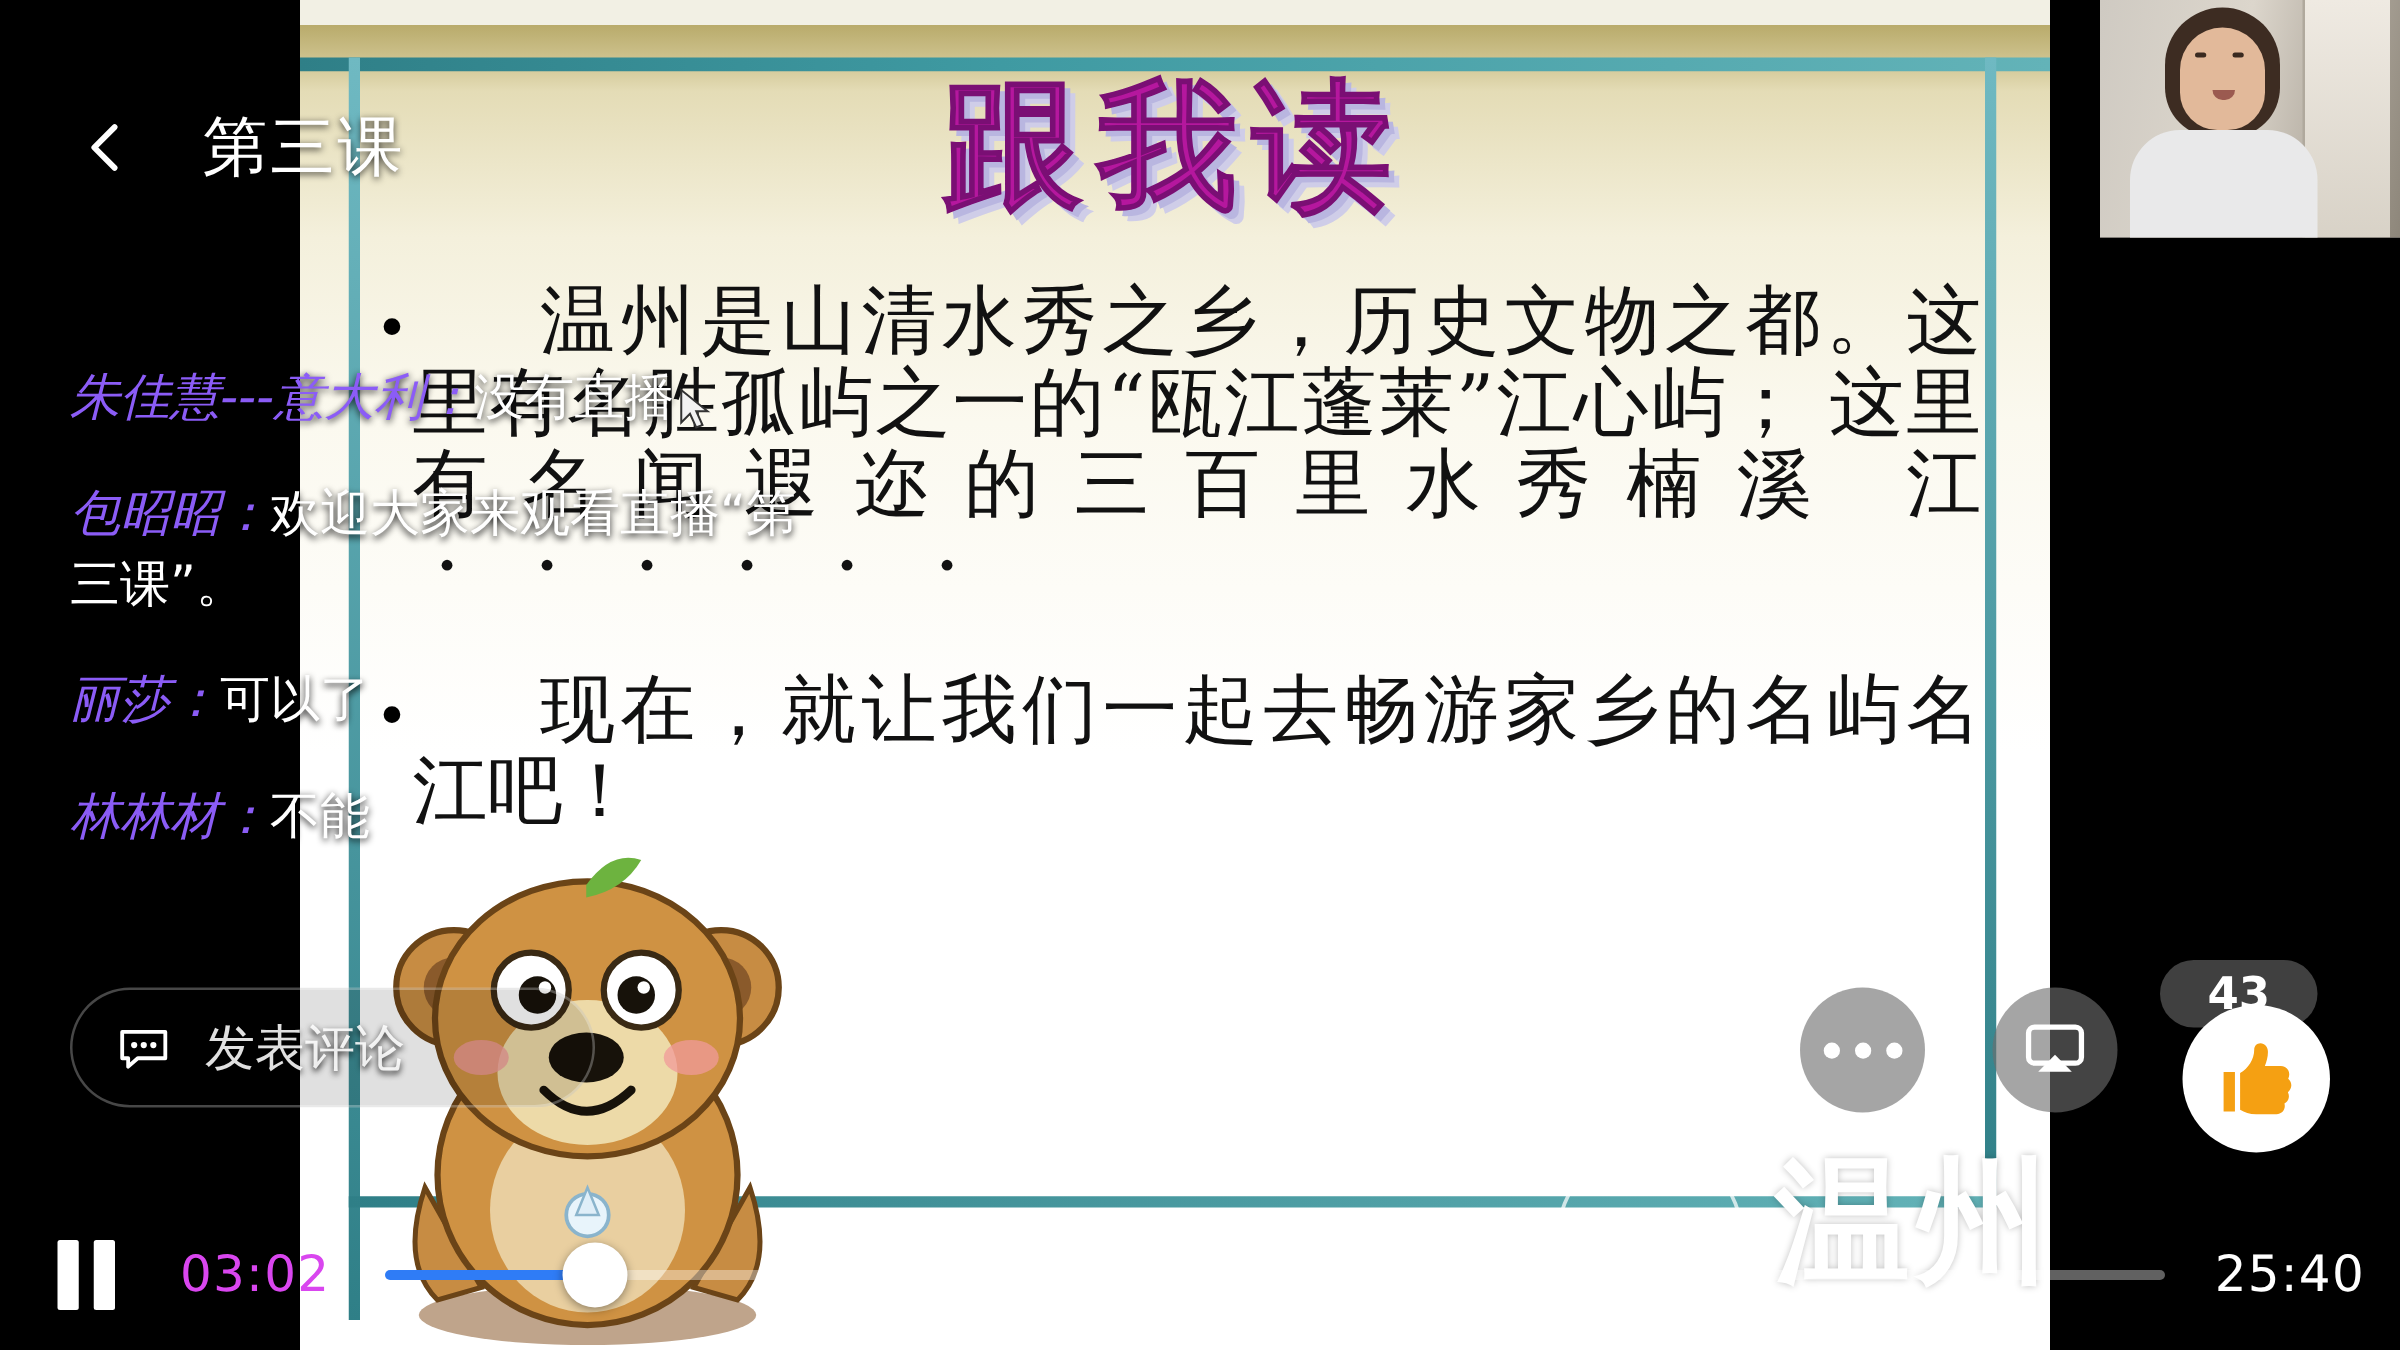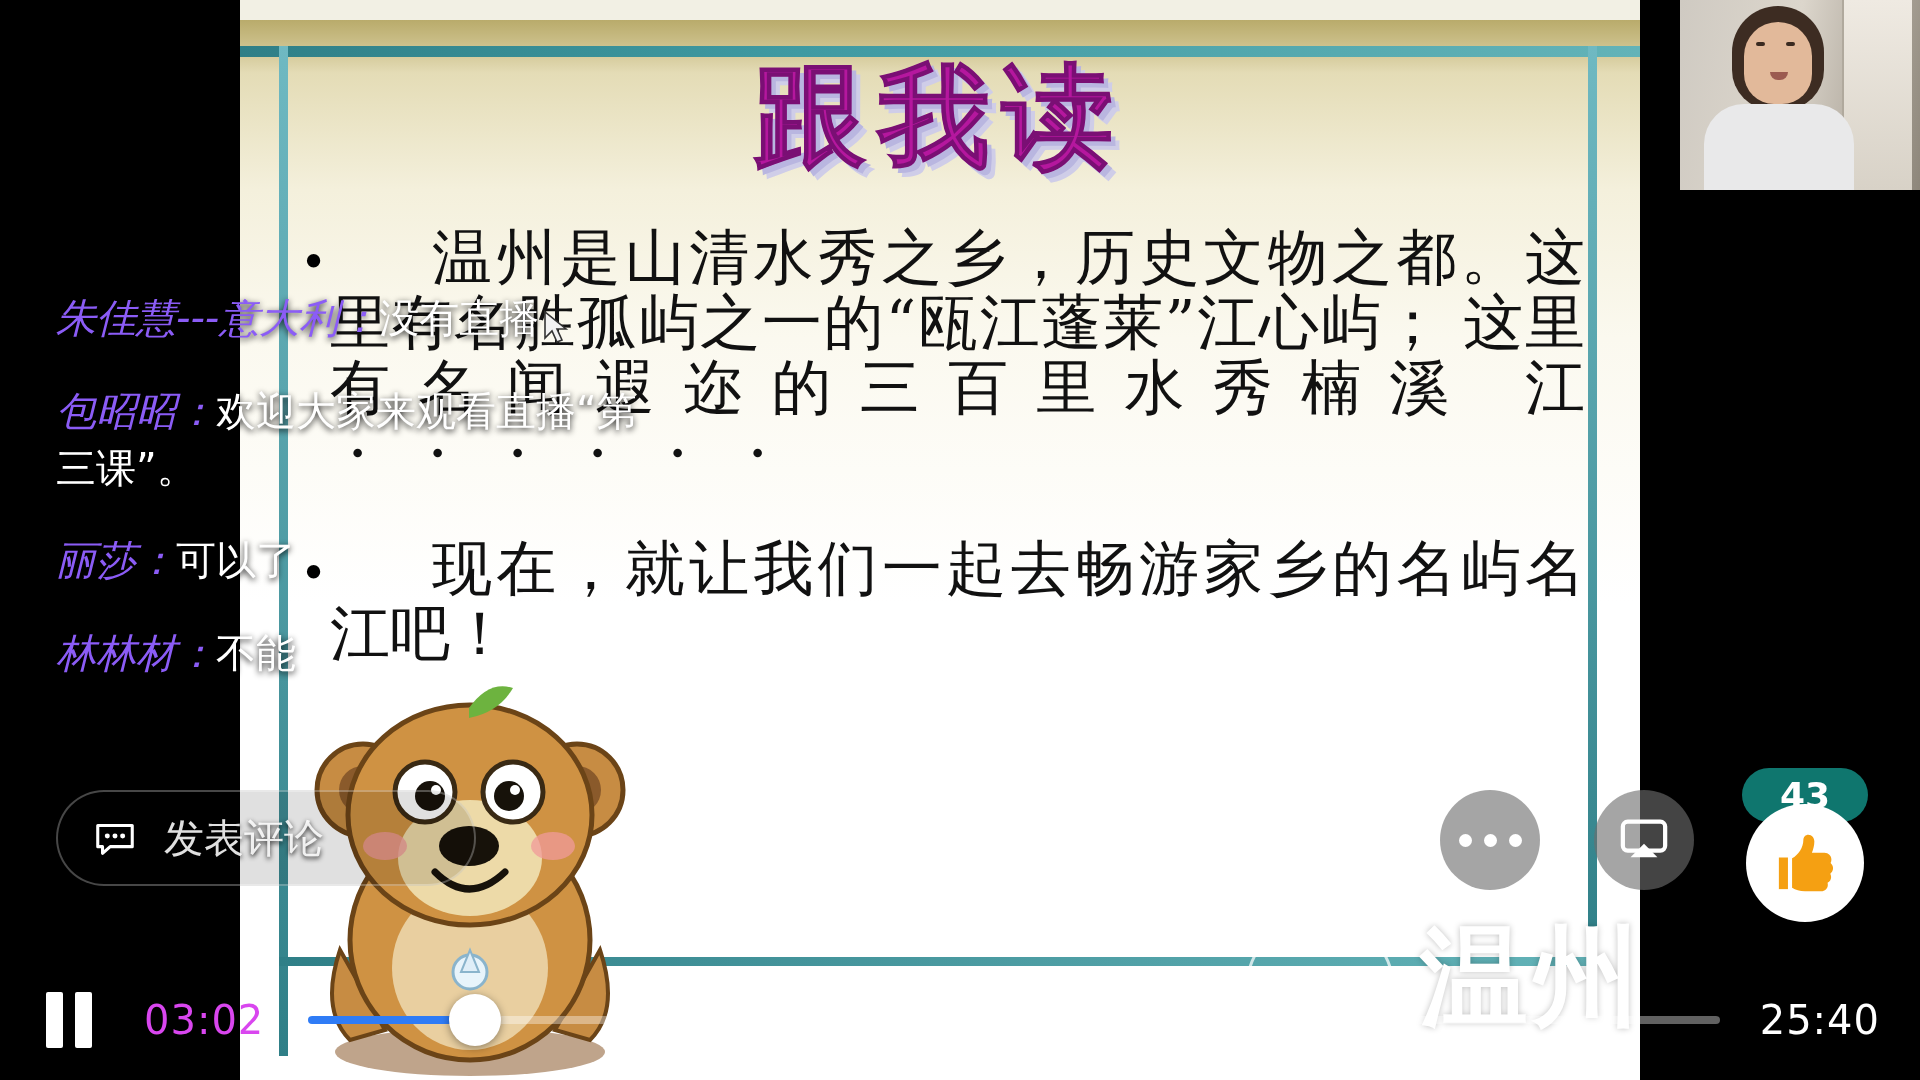--- a/index.html
+++ b/index.html
@@ -112,43 +112,43 @@
     background:rgba(110,110,110,.62); display:flex; align-items:center;
     justify-content:center; z-index:36; cursor:pointer; }
   #btn-more{ left:1440px; top:790px; }
   #btn-cast{ left:1594px; top:790px; }
   .dots{ display:flex; gap:12px; }
   .dots i{ width:13px; height:13px; border-radius:50%; background:#fff; display:block; }
   .round-btn svg{ width:50px; height:44px; }
 
   
   .like-wrap{ position:absolute; right:22px; top:768px; width:170px; height:180px; z-index:38; }
-  .like-badge{ position:absolute; left:14px; top:0; width:126px; height:54px;
-    background:#0f766e; border-radius:27px; color:#fff; font-size:36px; font-weight:700;
+  .like-badge{ position:absolute; left:0; top:0; width:126px; height:54px;
+    background:#404040; border-radius:27px; color:#fff; font-size:36px; font-weight:700;
     display:flex; align-items:center; justify-content:center;
     font-family:"DejaVu Sans","Liberation Sans",sans-serif; }
   .like-circle{ position:absolute; left:18px; top:36px; width:118px; height:118px;
     border-radius:50%; background:#fff; display:flex; align-items:center; justify-content:center;
     cursor:pointer; }
   .like-circle svg{ width:66px; height:66px; }
 
   
   .player{ position:absolute; left:0; bottom:0; width:1920px; height:120px; z-index:40;
     display:flex; align-items:center; }
   .play-btn{ margin-left:46px; width:54px; height:56px; display:flex; gap:12px; cursor:pointer; }
   .play-btn i{ width:17px; height:56px; background:#fff; border-radius:2px; display:block; }
   .time-cur{ margin-left:44px; color:#d946ef; font-size:40px; letter-spacing:1px;
      font-family:"DejaVu Sans","Liberation Sans",sans-serif;}
   .bar-track{ position:relative; flex:1; height:8px; margin:0 40px 0 44px;
     background:rgba(255,255,255,.38); border-radius:4px; cursor:pointer; }
   .bar-fill{ position:absolute; left:0; top:0; height:8px; width:11.8%;
     background:#2f7cf6; border-radius:4px; }
   .bar-knob{ position:absolute; top:-22px; left:11.8%; width:52px; height:52px;
     margin-left:-26px; border-radius:50%; background:#fff; box-shadow:0 2px 8px rgba(0,0,0,.4); }
-  .time-dur{ margin-right:40px; color:#fff; font-size:40px; letter-spacing:1px;
+  .time-dur{ margin-right:28px; color:#fff; font-size:40px; letter-spacing:1px;
      font-family:"DejaVu Sans","Liberation Sans",sans-serif;}
 
   .cursor{ position:absolute; left:543px; top:310px; z-index:50; }
 </style>
 </head>
 <body>
 
 <div id="app">
 
   <div class="stage">
@@ -219,20 +219,28 @@
     <div class="pip-wall"></div>
     <div class="pip-door"></div>
     <div class="pip-head"></div>
     <div class="pip-face"></div>
     <div class="pip-eye l"></div>
     <div class="pip-eye r"></div>
     <div class="pip-mouth"></div>
     <div class="pip-body"></div>
   </div>
 
+  <div class="topnav">
+    <div class="back-btn">
+      <svg viewBox="0 0 24 24">
+        <path d="M15.5 3.5 L7 12 l8.5 8.5" fill="none" stroke="#fff" stroke-width="2.4" stroke-linecap="round" stroke-linejoin="round"></path>
+      </svg>
+    </div>
+    <div class="nav-title">第三课</div>
+  </div>
 
   <div class="chat">
     <div class="chat-msg">
       <span class="chat-user">朱佳慧---意大利</span><span class="chat-user">：</span><span>没有直播</span>
     </div>
     <div class="chat-msg">
       <span class="chat-user">包昭昭</span><span class="chat-user">：</span><span>欢迎大家来观看直播“第三课”。</span>
     </div>
     <div class="chat-msg">
       <span class="chat-user">丽莎</span><span class="chat-user">：</span><span>可以了</span>

